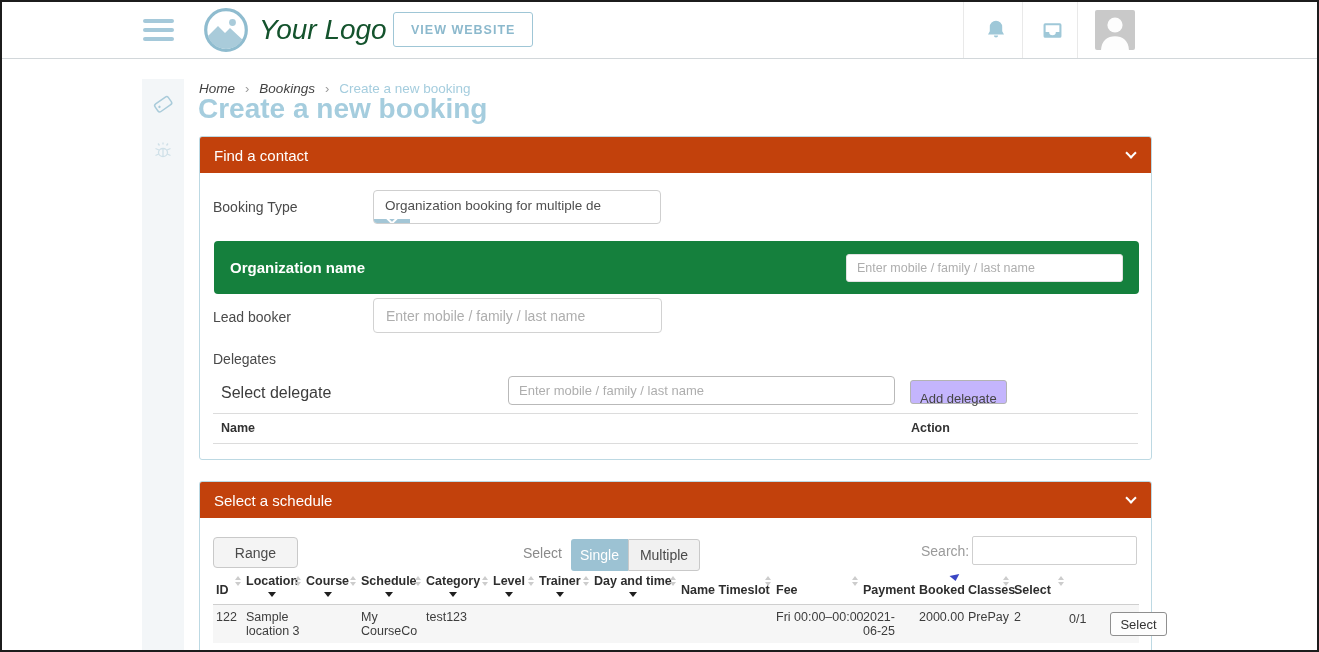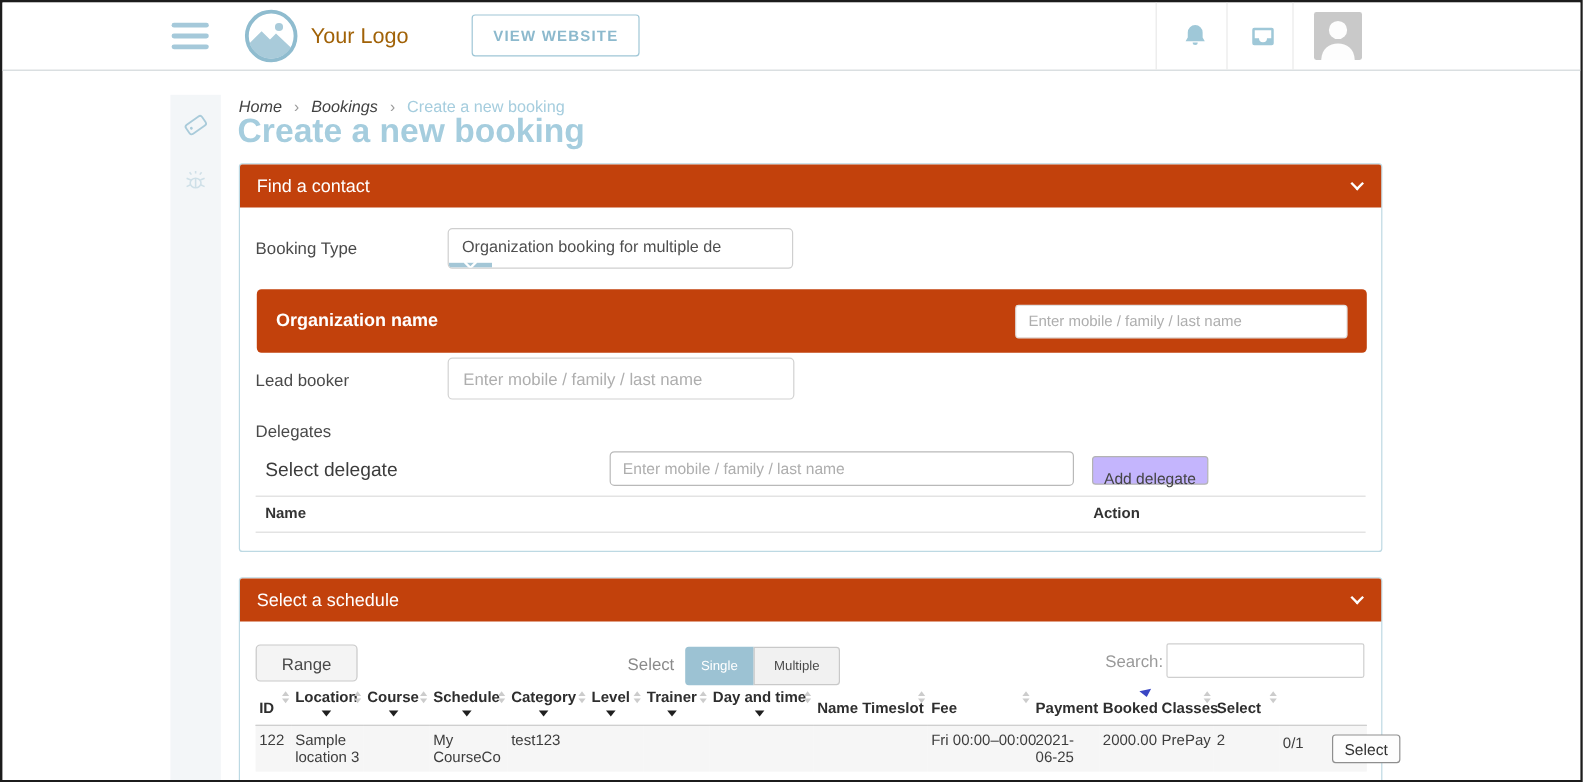--- a/index.html
+++ b/index.html
@@ -7,21 +7,21 @@
   #app { position:relative; width:1319px; height:652px; background:#fff;
          border:2px solid #1c1c1c; overflow:hidden; font-family:"Liberation Sans", sans-serif; }
 
   
   .topbar { position:absolute; left:0; top:0; right:0; height:57px; background:#fff;
             border-bottom:1px solid #d2d7da; z-index:5; }
   .hamburger { position:absolute; left:141px; top:17px; width:31px; height:22px; cursor:pointer; }
   .hamburger i { display:block; height:3.5px; background:#a5c9da; border-radius:2px; margin-bottom:5.5px; }
   .logo-wrap { position:absolute; left:201px; top:5px; width:46px; height:46px; }
   .logo-text { position:absolute; left:257px; top:0; height:56px; line-height:56px;
-               font-size:18px; color:#a16207; }
+               font-size:28px; color:#14532d;font-style:italic; }
   .view-website { position:absolute; left:391px; top:10px; height:35px; padding:0 17px;
                   background:#fff; border:1px solid #9fc6d6; border-radius:3px;
                   color:#8cb9cd; font-size:12.5px; font-weight:bold; letter-spacing:1px;
                   display:flex; align-items:center; cursor:pointer;
                   font-family:"Liberation Sans", sans-serif; }
   .tb-sep { position:absolute; top:0; width:1px; height:56px; background:#e9e9e9; }
   .tb-icon { position:absolute; top:0; width:50px; height:56px; display:flex;
              align-items:center; justify-content:center; cursor:pointer; }
   .avatar { position:absolute; left:1093px; top:8px; width:40px; height:40px;
             background:#c9c9c9; border-radius:2px; overflow:hidden; cursor:pointer; }
@@ -59,21 +59,21 @@
   .sel { position:absolute; left:173px; top:53px; width:288px; height:34px;
          border:1px solid #cfcfcf; border-radius:4px; background:#fff;
          display:flex; align-items:stretch; cursor:pointer; overflow:hidden;flex-direction:column; }
   .sel-text { flex:1; display:flex; align-items:center; padding:0 11px; font-size:13.5px;
               color:#4f4f4f; white-space:nowrap; overflow:hidden; }
   .sel-caret { width:36px; background:#a3c6d6; display:flex; align-items:center;
                justify-content:center; }
 
   
   .org-bar { position:absolute; left:14px; top:104px; width:925px; height:53px;
-             background:#c2410c; border-radius:4px; display:flex; align-items:center;
+             background:#15803d; border-radius:4px; display:flex; align-items:center;
              justify-content:space-between; padding:0 16px; }
   .org-bar .org-label { color:#fff; font-size:15px; font-weight:bold; }
   .org-bar input { width:277px; height:28px; border:1px solid #e2e2e2; border-radius:3px;
                    font-size:12.5px; padding:0 10px; color:#444;
                    font-family:"Liberation Sans", sans-serif; }
 
   input::placeholder { color:#aeaeae; }
   .txt-input { border:1px solid #d2d2d2; border-radius:4px; color:#444;
                font-family:"Liberation Sans", sans-serif; }
 
@@ -89,21 +89,21 @@
   .hr { position:absolute; left:13px; right:13px; border-top:1px solid #dcdcdc; }
   .mini-th { position:absolute; font-size:12.5px; font-weight:bold; color:#333; }
 
   
   .range-btn { position:absolute; left:13px; top:55px; width:85px; height:31px;
                background:#f4f4f4; border:1px solid #c9c9c9; border-radius:4px;
                font-size:14px; color:#4a4a4a; cursor:pointer;
                font-family:"Liberation Sans", sans-serif; }
   .select-mode-label { position:absolute; left:323px; top:63px; font-size:14px; color:#8a8a8a; }
   .mode-btn { position:absolute; top:57px; height:32px; display:flex; align-items:center;
-              justify-content:center; font-size:11px; cursor:pointer; }
+              justify-content:center; font-size:14px; cursor:pointer; }
   .mode-single { left:371px; width:57px; background:#9cc2d3; color:#fff;
                  border-radius:3px 0 0 3px; }
   .mode-multiple { left:428px; width:72px; background:#f1f1f1; color:#4a4a4a;
                    border:1px solid #c9c9c9; border-radius:0 3px 3px 0; }
   .search-label { position:absolute; left:721px; top:61px; font-size:14px; color:#9a9a9a; }
   .search-input { position:absolute; left:772px; top:54px; width:165px; height:29px;
                   border:1px solid #cfcfcf; border-radius:2px; padding:0 8px; font-size:13px; }
 
   
   .sched-table-wrap { position:absolute; left:13px; top:90px; width:926px; }

